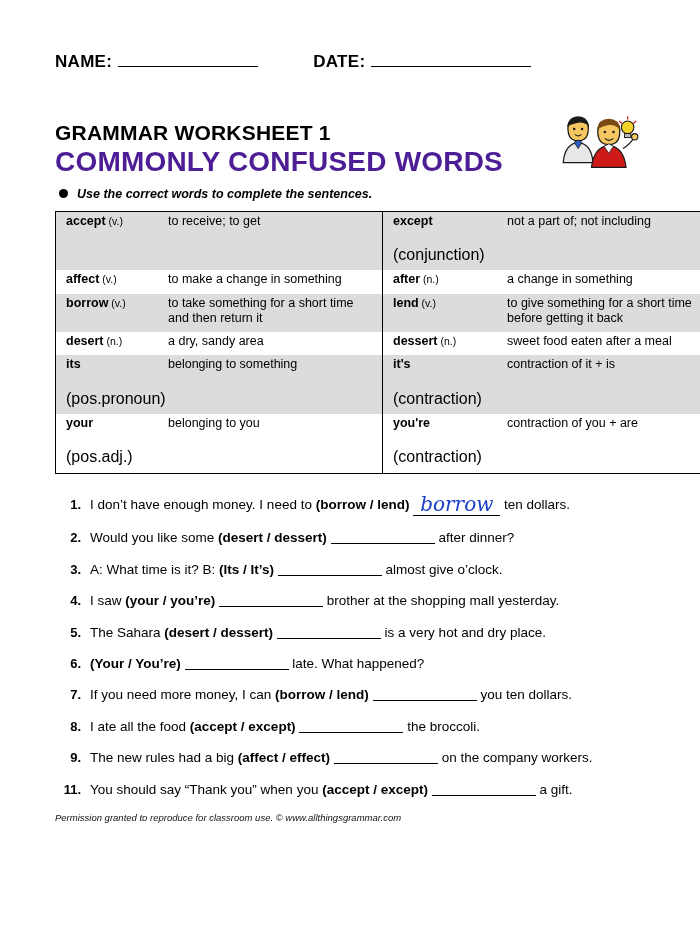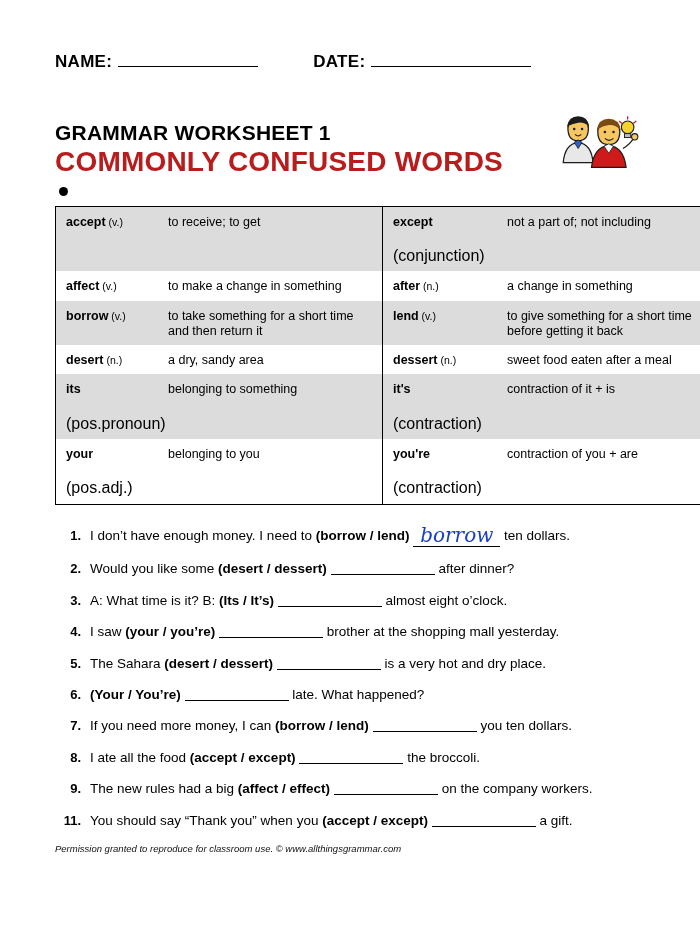--- a/index.html
+++ b/index.html
@@ -50,21 +50,21 @@
   }
   .title1 {
     font-size: 21px;
     font-weight: bold;
     letter-spacing: .2px;
     line-height: 1.25;
   }
   .title2 {
     font-size: 28px;
     font-weight: bold;
-    color: #b91c1c;
+    color: #4c1d95;
     letter-spacing: .2px;
     line-height: 1.12;
   }
   .instruction {
     display: flex;
     align-items: center;
     gap: 9px;
     margin: 9px 0 10px 4px;
     font-size: 12.5px;
     font-style: italic;
@@ -89,21 +89,21 @@
 
   
   table.vocab {
     width: 100%;
     border-collapse: collapse;
     border: 1.8px solid #000;
     font-size: 12.5px;
     table-layout: fixed;
   }
   table.vocab td {
-    padding: 8px 8px 6px 10px;
+    padding: 2px 8px 6px 10px;
     vertical-align: top;
     line-height: 1.22;
   }
   td.w-term { width: 84px; }
   td.w-def  { width: 206px; }
   td.w-term2 { width: 96px; }
   td.w-def2 { width: 200px; }
   tr.shaded td { background: #dcdcdc; }
   .term { font-weight: bold; }
   .pos { font-weight: normal; font-size: 10.5px; }
@@ -200,20 +200,21 @@
       <path d="M48 68 q3 -26 22 -28 q19 2 22 28z" fill="#cf1a1a" stroke="#1b1b1b" stroke-width="1.6"></path>
       <path d="M64 41 l6 9 l6 -9 l-6 -3z" fill="#ffffff" stroke="#1b1b1b" stroke-width="1"></path>
 
       <path d="M88 44 q10 -6 14 -14" stroke="#1b1b1b" stroke-width="1.6" fill="none"></path>
       <circle cx="103" cy="29" r="4" fill="#f6c761" stroke="#1b1b1b" stroke-width="1.4"></circle>
     </svg>
   </div>
 
   <div class="instruction">
     <span class="bullet"></span>
+    <span>Use the correct words to complete the sentences.</span>
   </div>
 
   <table class="vocab">
     <tbody>
         <tr class="shaded">
           <td class="w-term"><span class="term">accept</span><span class="pos"> (v.)</span></td>
           <td class="w-def">to receive; to get</td>
           <td class="w-term2 mid-sep"><span class="term">except</span><span class="pos-block">(conjunction)</span></td>
           <td class="w-def2">not a part of; not including</td>
         </tr>
@@ -254,21 +255,21 @@
       <div class="q">
         <span class="qnum">1.</span>
         <span class="qtext"><span>I don’t have enough money.  I need to </span><b>(borrow / lend)</b> <span class="answer">borrow</span><span> ten dollars.</span></span>
       </div>
       <div class="q">
         <span class="qnum">2.</span>
         <span class="qtext"><span>Would you like some </span><b>(desert / dessert)</b> <span class="blank"></span><span> after dinner?</span></span>
       </div>
       <div class="q">
         <span class="qnum">3.</span>
-        <span class="qtext"><span>A: What time is it?   B: </span><b>(Its / It’s)</b> <span class="blank"></span><span> almost eight o’clock.</span></span>
+        <span class="qtext"><span>A: What time is it?   B: </span><b>(Its / It’s)</b> <span class="blank"></span><span> almost give o’clock.</span></span>
       </div>
       <div class="q">
         <span class="qnum">4.</span>
         <span class="qtext"><span>I saw </span><b>(your / you’re)</b> <span class="blank"></span><span> brother at the shopping mall yesterday.</span></span>
       </div>
       <div class="q">
         <span class="qnum">5.</span>
         <span class="qtext"><span>The Sahara </span><b>(desert / dessert)</b> <span class="blank"></span><span> is a very hot and dry place.</span></span>
       </div>
       <div class="q">

